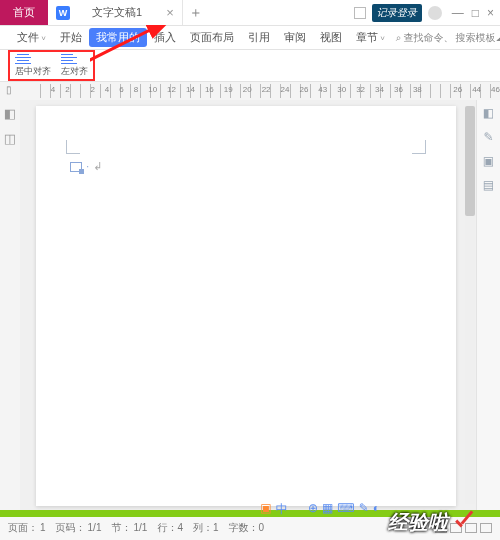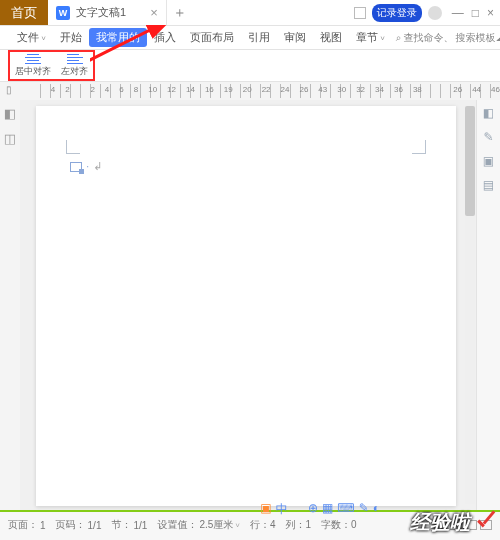--- a/index.html
+++ b/index.html
@@ -6,38 +6,38 @@
   body {
     margin:0; padding:0; font-family: "Microsoft YaHei", Arial, sans-serif;
     font-size:11px; color:#444; background:#f7f7f7;
     width:500px; height:540px; overflow:hidden; position:relative;
   }
   .titlebar {
     height:26px; background:#fff; display:flex; align-items:stretch;
     border-bottom:1px solid #e3e3e3;
   }
   .tab-home {
-    width:48px; background:#a16207; color:#fff; font-size:13px;
+    width:48px; background:#be185d; color:#fff; font-size:11px;
     display:flex; align-items:center; justify-content:center;
   }
   .tab-doc {
     display:flex; align-items:center; padding:0 8px; gap:6px;
     border-right:1px solid #e5e5e5;
   }
   .doc-icon {
     width:14px; height:14px; background:#3a7dff; border-radius:2px;
     color:#fff; font-size:9px; display:flex; align-items:center; justify-content:center;
     font-weight:bold;
   }
-  .tab-doc span.label { color:#555; }
+  .tab-doc span.label { color:#555;margin-left:16px; }
   .tab-close { color:#999; font-size:13px; margin-left:18px; }
   .tab-add { display:flex; align-items:center; justify-content:center; width:26px; color:#888; font-size:14px; }
   .titlebar-right { margin-left:auto; display:flex; align-items:center; gap:6px; padding-right:6px; }
   .square { width:12px; height:12px; border:1px solid #bbb; }
-  .login-btn { background:#1d4ed8; color:#fff; font-size:10px; padding:2px 5px; border-radius:8px; }
+  .login-btn { background:#0c4a6e; color:#fff; font-size:10px; padding:2px 5px; border-radius:2px;font-style:italic; }
   .avatar { width:14px; height:14px; border-radius:50%; background:#ddd; }
   .win-ctrl { display:flex; gap:8px; color:#888; font-size:12px; margin-left:4px; }
   
   .menubar {
     height:24px; background:#fff; display:flex; align-items:center;
     padding:0 6px; gap:0; border-bottom:1px solid #e3e3e3; font-size:11px;
     white-space:nowrap;
   }
   .burger { width:14px; margin-right:4px; display:flex; flex-direction:column; gap:2px; }
   .burger span { height:1px; background:#666; display:block; }
@@ -48,21 +48,21 @@
   }
   .menubar .search { margin-left:4px; color:#888; font-size:10px; display:flex; align-items:center; gap:2px;}
   .menubar .right { margin-left:auto; display:flex; align-items:center; gap:6px; color:#888; font-size:10px;}
   .menubar .right .item { display:flex; align-items:center; gap:2px; }
   
   .toolbar {
     height:32px; background:#fff; border-bottom:1px solid #e3e3e3;
     display:flex; align-items:center; padding:0 8px;
   }
   .toolbox { border:2px solid #ff2a2a; padding:1px 3px 0; display:flex; gap:6px; }
-  .align-btn { display:flex; flex-direction:column; align-items:center; gap:1px; padding:1px 2px; }
+  .align-btn { display:flex; flex-direction:column; align-items:flex-start; gap:1px; padding:1px 2px; }
   .align-ico { width:16px; height:10px; display:flex; flex-direction:column; justify-content:space-between; }
   .align-ico span { height:1px; background:#4a7ffb; display:block; }
   .align-ico.center span:nth-child(odd){ margin:0 2px; }
   .align-ico.left   span:nth-child(odd){ margin-right:4px; }
   .align-btn small { font-size:9px; color:#555; }
   
   .rulerbar {
     height:18px; background:#f4f4f4; display:flex; align-items:center;
     padding-left:40px; position:relative;
   }
@@ -97,32 +97,32 @@
   .cursor-dot { color:#aaa; font-size:11px; }
   .right-rail {
     width:24px; background:#f7f7f7; border-left:1px solid #e3e3e3;
     display:flex; flex-direction:column; align-items:center; gap:10px; padding-top:6px;
     color:#9aa6b3; font-size:12px;
   }
   .scroll-track { position:absolute; right:25px; top:6px; bottom:6px; width:10px; background:#efefef;}
   .scroll-thumb { position:absolute; right:25px; top:6px; width:10px; height:110px; background:#c9c9c9; border-radius:2px;}
   
   .statusbar {
-    height:28px; background:#f7f7f7; border-top:2px solid #84cc16;
+    height:28px; background:#f7f7f7; border-top:7px solid #84cc16;
     display:flex; align-items:center; padding:0 8px; font-size:10px; color:#777;
     gap:10px;
   }
   .statusbar .item { display:flex; align-items:center; gap:2px;}
   .statusbar .drop::after{ content:" ˅"; font-size:8px; color:#aaa;}
   .statusbar .spring{ flex:1;}
   .view-ico { display:flex; gap:3px;}
   .vi { width:12px; height:10px; border:1px solid #aaa;}
   
   .watermark {
-    position:absolute; right:0; bottom:4px; text-align:right;
+    position:absolute; right:22px; bottom:4px; text-align:right;
     font-weight:bold; font-style:italic; pointer-events:none; z-index:30;
   }
   .watermark .t1 { font-size:20px; color:#fff; text-shadow:0 0 3px #000,0 0 3px #000; display:flex; align-items:center; justify-content:flex-end; gap:4px;}
   .watermark .t2 { font-size:13px; color:#fff; text-shadow:0 0 3px #000,0 0 3px #000;}
   .tick { width:26px; height:20px; position:relative; }
   .tick::before { content:""; position:absolute; left:3px; top:9px; width:8px; height:3px; background:#e53935; transform:rotate(45deg);}
   .tick::after  { content:""; position:absolute; left:7px; top:3px; width:16px; height:3px; background:#e53935; transform:rotate(-50deg);}
   .ime-bar { position:absolute; right:120px; bottom:22px; display:flex; gap:4px; font-size:12px; z-index:25;}
   .ime-bar span:nth-child(1){ color:#ff8a33;}
   .ime-bar span{ color:#5c8ef0;}
@@ -276,24 +276,20 @@
       <span>1</span>
     </div>
   <div class="item">
       <span>页码：</span>
       <span>1/1</span>
     </div>
   <div class="item">
       <span>节：</span>
       <span>1/1</span>
     </div>
-  <div class="item drop">
-      <span>设置值：</span>
-      <span>2.5厘米</span>
-    </div>
   <div class="item">行：4</div>
   <div class="item">列：1</div>
   <div class="item">字数：0</div>
   <div class="spring"></div>
   <div class="view-ico">
     <div class="vi"></div>
     <div class="vi"></div>
     <div class="vi"></div>
     <div class="vi"></div>
   </div>

